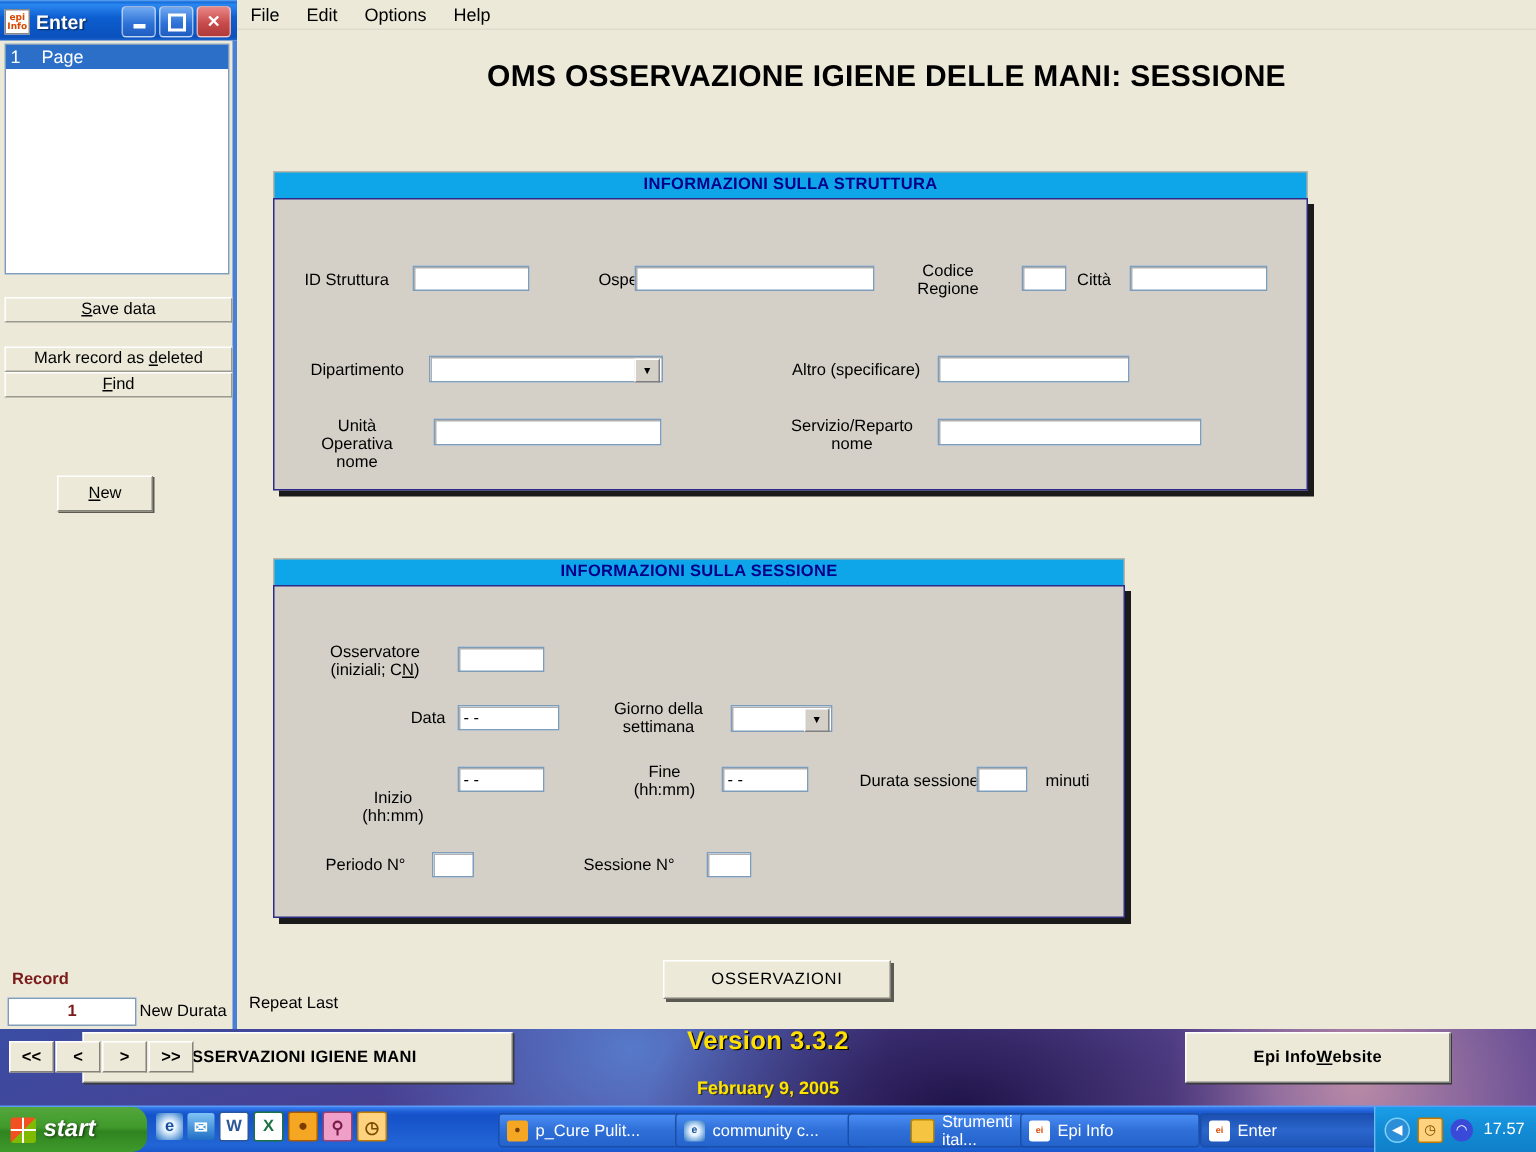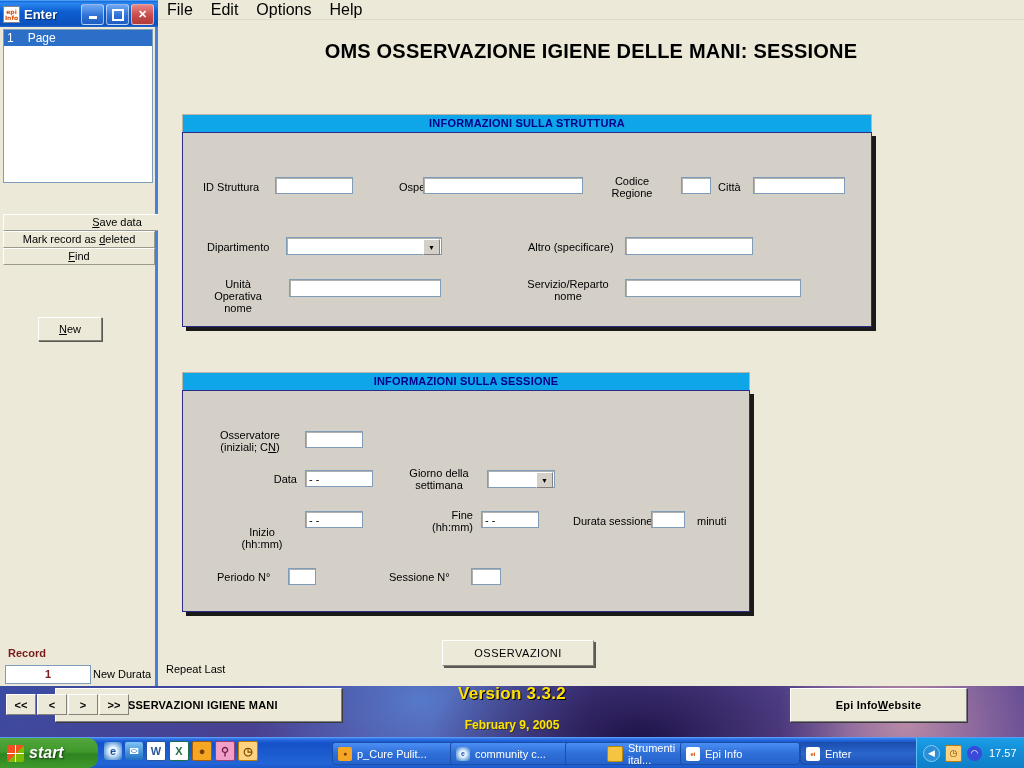--- a/index.html
+++ b/index.html
@@ -80,21 +80,21 @@
   #page-list .row{
     height:16px;line-height:16px;background:#2b6fc9;color:#fff;font-size:12px;
     padding-left:3px;display:flex;gap:14px;
   }
   .side-btn{
     position:absolute;left:3px;width:150px;height:15px;
     background:#ece9d8;border-top:1px solid #ffffff;border-left:1px solid #ffffff;
     border-right:1px solid #9a9a8e;border-bottom:1px solid #9a9a8e;
     font-size:11px;text-align:center;line-height:14px;color:#000;
   }
-  #sb-save{top:187px;padding-left:38px;}
+  #sb-save{top:171px;}
   #sb-mark{top:204px;}
   #sb-find{top:221px;}
   #sb-new{
     position:absolute;left:38px;top:290px;width:62px;height:22px;
     background:#ece9d8;border:1px solid #848279;
     border-top-color:#fff;border-left-color:#fff;
     box-shadow:1px 1px 0 #5a5a52;
     font-size:11px;display:flex;align-items:center;justify-content:center;color:#000;
   }
   #record-label{position:absolute;left:8px;top:620px;font-size:11px;font-weight:bold;color:#7b1a1a;}
@@ -114,21 +114,21 @@
   #nav-first{left:6px;} #nav-prev{left:37px;} #nav-next{left:68px;} #nav-last{left:99px;}
 
   
   #main{
     position:absolute;left:158px;top:0;width:866px;height:686px;background:#ece9d8;
   }
   #menubar{
     position:absolute;left:0;top:0;width:866px;height:19px;background:#ece9d8;
     display:flex;align-items:center;gap:0px;border-bottom:1px solid #dedacd;
   }
-  #menubar .mi{font-size:16px;color:#000;padding:2px 9px;}
+  #menubar .mi{font-size:12px;color:#000;padding:2px 9px;}
   #form-title{
     position:absolute;left:0;top:40px;width:866px;text-align:center;
     font-size:20px;font-weight:bold;color:#000;letter-spacing:.2px;
   }
   
   .groupbox{position:absolute;}
   .gb-header{
     background:#0ea5e9;border:1px solid #b9b5a6;border-bottom:none;
     height:17px;line-height:17px;text-align:center;
     color:#00008b;font-size:11px;font-weight:bold;letter-spacing:.2px;
@@ -323,21 +323,21 @@
 
         <div class="lbl c" style="left:214px;top:76px;width:84px;">Giorno della settimana</div>
         <div class="combo" style="left:304px;top:79px;width:68px;">
           <span style="position:absolute;left:3px;top:1px;font-size:11px;line-height:15px;"></span>
           <span class="arrow">▼</span>
         </div>
 
         <div class="lbl c" style="left:44px;top:135px;width:70px;">Inizio<br>(hh:mm)</div>
         <div class="fld" style="left:122px;top:120px;width:58px;"> -  - </div>
 
-        <div class="lbl c" style="left:230px;top:118px;width:60px;text-align:right;">Fine<br>(hh:mm)</div>
+        <div class="lbl c" style="left:230px;top:118px;width:60px;">Fine<br>(hh:mm)</div>
         <div class="fld" style="left:298px;top:120px;width:58px;"> -  - </div>
 
         <div class="lbl" style="left:390px;top:124px;width:90px;">Durata sessione</div>
         <div class="fld" style="left:468px;top:120px;width:34px;"></div>
         <div class="lbl" style="left:514px;top:124px;width:40px;">minuti</div>
 
         <div class="lbl" style="left:34px;top:180px;width:70px;">Periodo N°</div>
         <div class="fld" style="left:105px;top:177px;width:28px;"></div>
 
         <div class="lbl" style="left:206px;top:180px;width:74px;">Sessione N°</div>

